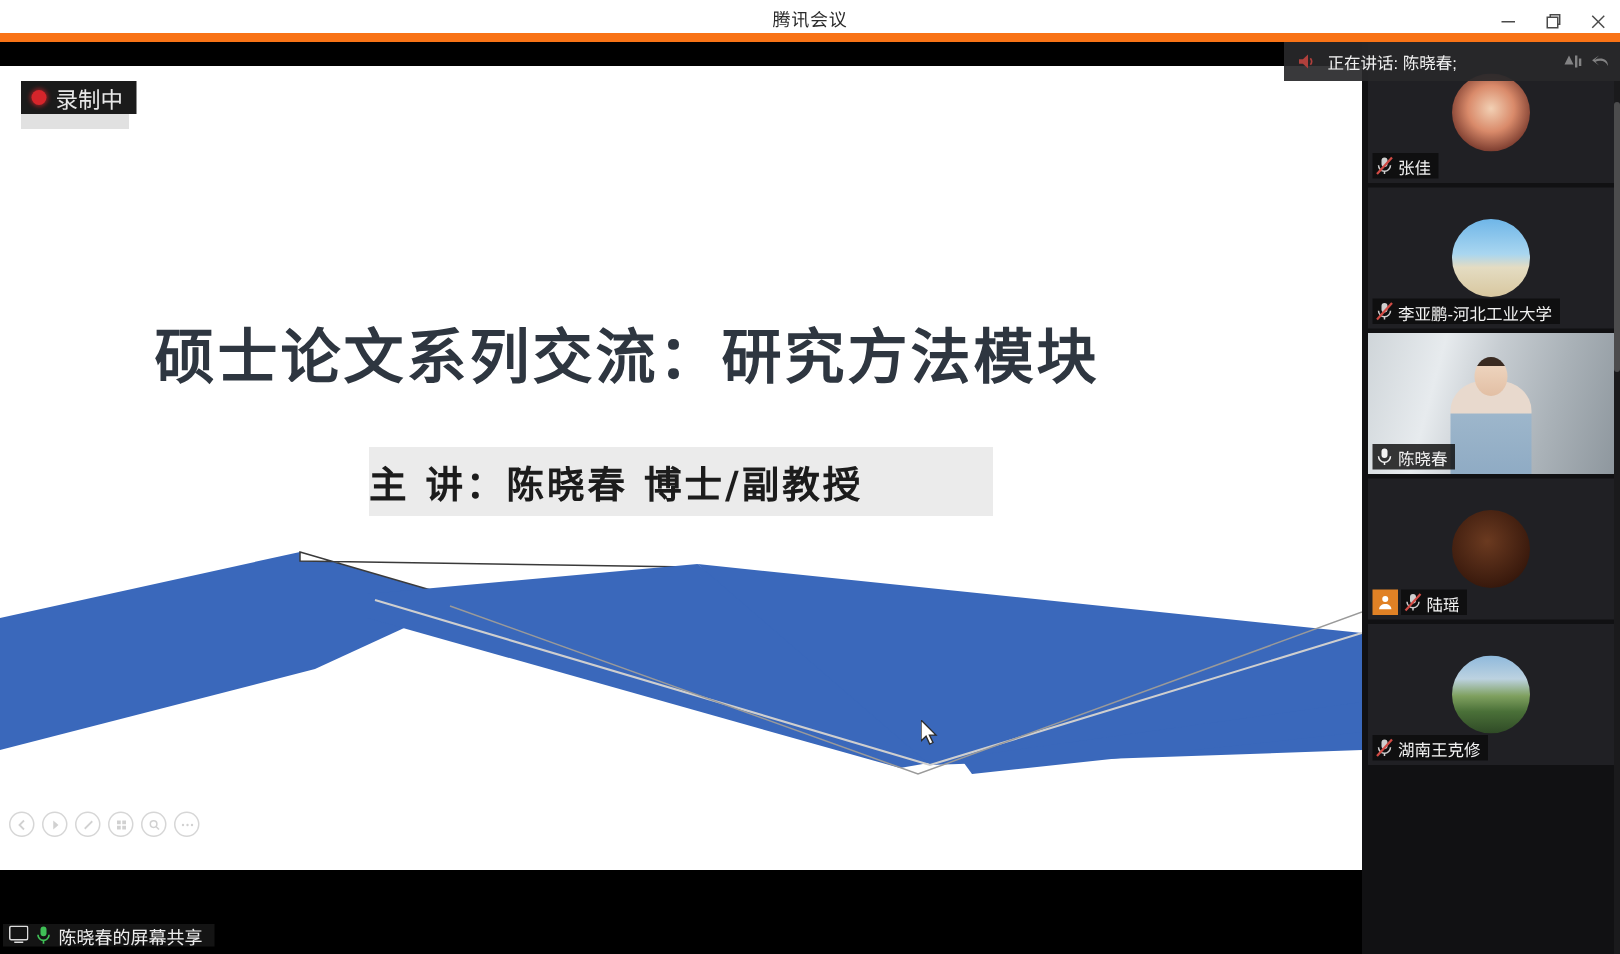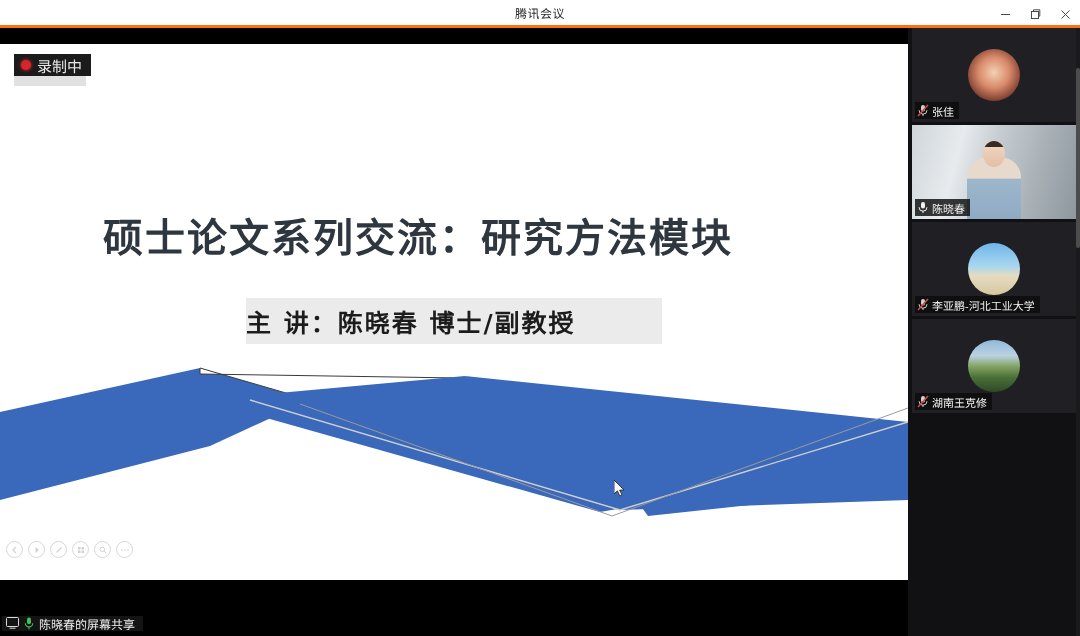--- a/index.html
+++ b/index.html
@@ -18,21 +18,21 @@
     height: 636px;
     background: #000;
   }
 
   
   .titlebar {
     position: absolute;
     top: 0; left: 0;
     width: 1080px; height: 28px;
     background: #ffffff;
-    border-bottom: 3px solid #f97316;
+    border-bottom: 6px solid #f97316;
     display: flex;
     align-items: center;
     justify-content: center;
   }
   .titlebar-title {
     font-size: 12px;
     color: #2b2b2b;
     letter-spacing: .5px;
   }
   .win-controls {
@@ -402,69 +402,106 @@
         <svg width="10" height="13" viewBox="0 0 10 13" aria-hidden="true">
           <rect x="3" y="0.6" width="4" height="6.6" rx="2" fill="#3fbf56"></rect>
           <path d="M1.3 6.2a3.7 3.7 0 0 0 7.4 0" fill="none" stroke="#3fbf56" stroke-width="1.1"></path>
           <line x1="5" y1="10" x2="5" y2="12.2" stroke="#3fbf56" stroke-width="1.1"></line>
         </svg>
         <span class="label">陈晓春的屏幕共享</span>
       </div>
     </div>
   </div>
 
+  <div class="speaking-banner">
+    <svg width="14" height="14" viewBox="0 0 14 14" aria-hidden="true">
+      <path d="M2 5.5h2.6L8 2.4v9.2L4.6 8.5H2z" fill="#b0403c"></path>
+      <path d="M9.6 4.8a3.6 3.6 0 0 1 0 4.4" fill="none" stroke="#b0403c" stroke-width="1.1"></path>
+    </svg>
+    <span class="label">正在讲话: 陈晓春;</span>
+    <span class="banner-icons">
+      <svg width="14" height="13" viewBox="0 0 14 13" aria-hidden="true">
+        <path d="M1 8 L4 2 L7 8 Z" fill="#cfcfcf"></path>
+        <rect x="8" y="2" width="1.6" height="8" fill="#cfcfcf"></rect>
+        <rect x="10.6" y="4" width="1.6" height="5" fill="#cfcfcf"></rect>
+      </svg>
+      <svg width="14" height="13" viewBox="0 0 14 13" aria-hidden="true">
+        <path d="M12 9 C12 4, 7 3, 3 5 L6 2 L1.4 5.2 L6 8.6 L3.6 6.2 C6.8 4.8 10.6 5.4 12 9 Z" fill="#cfcfcf"></path>
+      </svg>
+    </span>
+  </div>
 
   <div class="rail">
 
     <div class="tile">
       <div class="tile-avatar">
           <div class="av-anime"></div>
         </div>
       <div class="tile-name">
         <svg width="12" height="13" viewBox="0 0 12 13" aria-hidden="true">
           <rect x="4" y="1" width="4" height="6.4" rx="2" fill="#cfcfcf"></rect>
           <path d="M2 6.2a4 4 0 0 0 8 0" fill="none" stroke="#cfcfcf" stroke-width="1"></path>
           <line x1="6" y1="10" x2="6" y2="12" stroke="#cfcfcf" stroke-width="1"></line>
           <line x1="1" y1="12" x2="11" y2="1" stroke="#d14b45" stroke-width="1.5"></line>
         </svg>
         <span class="nm">张佳</span>
       </div>
     </div>
 
-    <div class="tile active">
-      <div class="tile-video">
-        <div class="vid-room"></div>
-        <div class="vid-person"></div>
-        <div class="vid-head"></div>
-      </div>
-      <div class="tile-name">
-        <svg width="12" height="13" viewBox="0 0 12 13" aria-hidden="true">
-          <rect x="4" y="1" width="4" height="6.4" rx="2" fill="#f2f2f2"></rect>
-          <path d="M2 6.2a4 4 0 0 0 8 0" fill="none" stroke="#f2f2f2" stroke-width="1"></path>
-          <line x1="6" y1="10" x2="6" y2="12" stroke="#f2f2f2" stroke-width="1"></line>
-        </svg>
-        <span class="nm">陈晓春</span>
-      </div>
-    </div>
-
     <div class="tile">
       <div class="tile-avatar">
           <div class="av-sky"></div>
         </div>
       <div class="tile-name">
         <svg width="12" height="13" viewBox="0 0 12 13" aria-hidden="true">
           <rect x="4" y="1" width="4" height="6.4" rx="2" fill="#cfcfcf"></rect>
           <path d="M2 6.2a4 4 0 0 0 8 0" fill="none" stroke="#cfcfcf" stroke-width="1"></path>
           <line x1="6" y1="10" x2="6" y2="12" stroke="#cfcfcf" stroke-width="1"></line>
           <line x1="1" y1="12" x2="11" y2="1" stroke="#d14b45" stroke-width="1.5"></line>
         </svg>
         <span class="nm">李亚鹏-河北工业大学</span>
       </div>
     </div>
 
+    <div class="tile active">
+      <div class="tile-video">
+        <div class="vid-room"></div>
+        <div class="vid-person"></div>
+        <div class="vid-head"></div>
+      </div>
+      <div class="tile-name">
+        <svg width="12" height="13" viewBox="0 0 12 13" aria-hidden="true">
+          <rect x="4" y="1" width="4" height="6.4" rx="2" fill="#f2f2f2"></rect>
+          <path d="M2 6.2a4 4 0 0 0 8 0" fill="none" stroke="#f2f2f2" stroke-width="1"></path>
+          <line x1="6" y1="10" x2="6" y2="12" stroke="#f2f2f2" stroke-width="1"></line>
+        </svg>
+        <span class="nm">陈晓春</span>
+      </div>
+    </div>
+
+    <div class="tile">
+      <div class="tile-avatar">
+          <div class="av-dark"></div>
+        </div>
+      <div class="host-badge">
+        <svg width="11" height="11" viewBox="0 0 11 11" aria-hidden="true">
+          <circle cx="5.5" cy="3.4" r="2" fill="#ffffff"></circle>
+          <path d="M1.4 10.2c0-2.3 1.9-3.6 4.1-3.6s4.1 1.3 4.1 3.6z" fill="#ffffff"></path>
+        </svg>
+      </div>
+      <div class="tile-name with-badge">
+        <svg width="12" height="13" viewBox="0 0 12 13" aria-hidden="true">
+          <rect x="4" y="1" width="4" height="6.4" rx="2" fill="#cfcfcf"></rect>
+          <path d="M2 6.2a4 4 0 0 0 8 0" fill="none" stroke="#cfcfcf" stroke-width="1"></path>
+          <line x1="6" y1="10" x2="6" y2="12" stroke="#cfcfcf" stroke-width="1"></line>
+          <line x1="1" y1="12" x2="11" y2="1" stroke="#d14b45" stroke-width="1.5"></line>
+        </svg>
+        <span class="nm">陆瑶</span>
+      </div>
+    </div>
 
 
     <div class="tile">
       <div class="tile-avatar">
           <div class="av-hill"></div>
         </div>
       <div class="tile-name">
         <svg width="12" height="13" viewBox="0 0 12 13" aria-hidden="true">
           <rect x="4" y="1" width="4" height="6.4" rx="2" fill="#cfcfcf"></rect>
           <path d="M2 6.2a4 4 0 0 0 8 0" fill="none" stroke="#cfcfcf" stroke-width="1"></path>

